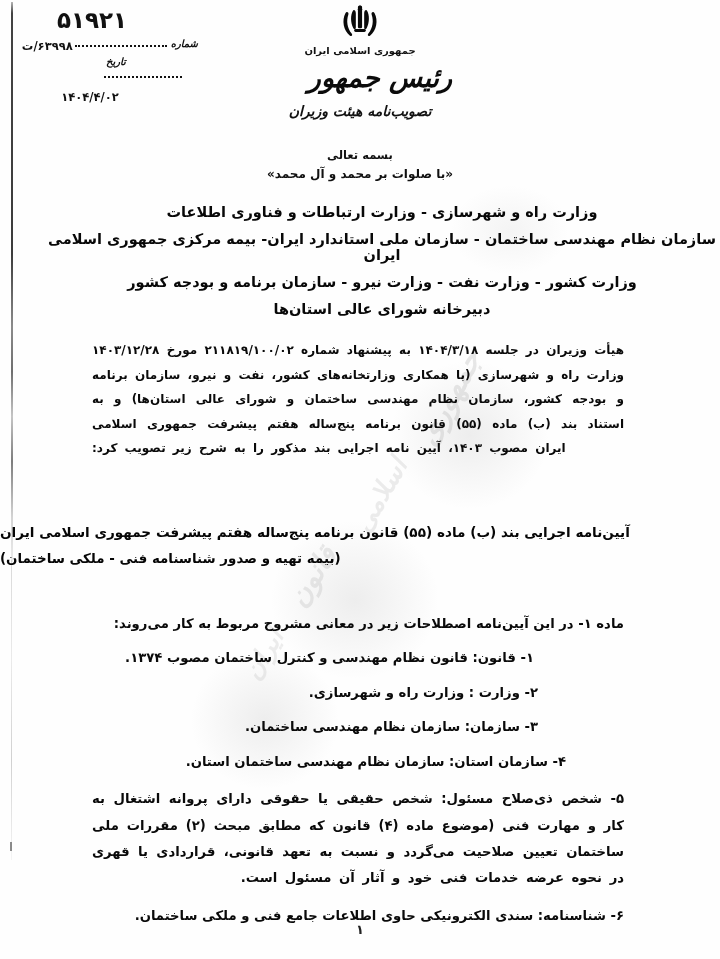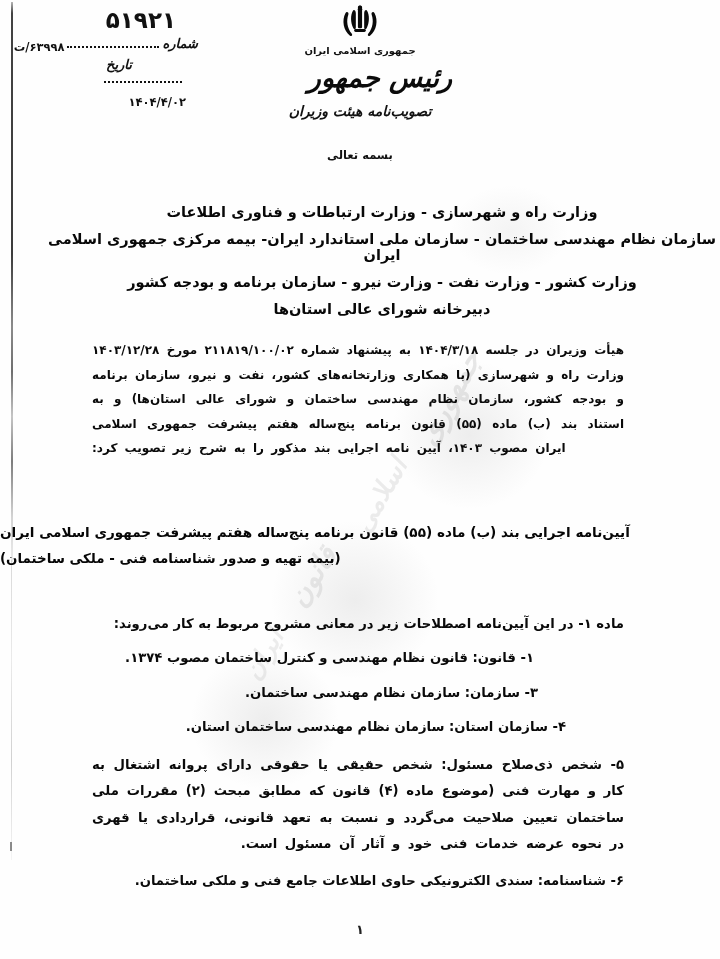--- a/index.html
+++ b/index.html
@@ -51,41 +51,42 @@
     opacity: 0.8;
   }
 
   
   .stamp {
     position: absolute;
     right: 520px;
     left: 18px;
     top: 8px;
     width: 192px;
+    text-align: center;
     color: #111;
   }
   .stamp-number {
     font-size: 23px;
     font-weight: bold;
     letter-spacing: 1.5px;
     line-height: 1.1;
     margin-right: 24px;
     font-family: "DejaVu Sans", sans-serif;
   }
   .stamp-row {
     display: flex;
     flex-direction: row;
     align-items: baseline;
     justify-content: flex-start;
     font-size: 11px;
     margin-top: 3px;
     white-space: nowrap;
   }
   .stamp-label {
-    font-size: 13px;
+    font-size: 10px;
     font-weight: bold;
     font-style: italic;
     padding: 0 2px;
   }
   .stamp-dots {
     flex: 0 0 auto;
     width: 92px;
     border-bottom: 2px dotted #111;
     height: 9px;
     margin: 0 2px;
@@ -346,39 +347,41 @@
         <rect x="36" y="60" width="28" height="7" rx="3.5"></rect>
       </g>
     </svg>
     <div class="emblem-caption">جمهوری اسلامی ایران</div>
     <div class="presidency">رئیس جمهور</div>
     <div class="cabinet-line">تصویب‌نامه هیئت وزیران</div>
   </div>
 
   <div class="bism">
     <div class="bism-1">بسمه تعالی</div>
+    <div class="bism-2">«با صلوات بر محمد و آل محمد»</div>
   </div>
 
   <div class="addressees">
     <div>وزارت راه و شهرسازی - وزارت ارتباطات و فناوری اطلاعات</div>
     <div>سازمان نظام مهندسی ساختمان - سازمان ملی استاندارد ایران- بیمه مرکزی جمهوری اسلامی ایران</div>
     <div>وزارت کشور - وزارت نفت - وزارت نیرو - سازمان برنامه و بودجه کشور</div>
     <div>دبیرخانه شورای عالی استان‌ها</div>
   </div>
 
   <div class="body-para">هیأت وزیران در جلسه ۱۴۰۴/۳/۱۸ به پیشنهاد شماره ۲۱۱۸۱۹/۱۰۰/۰۲ مورخ ۱۴۰۳/۱۲/۲۸ وزارت راه و شهرسازی (با همکاری وزارتخانه‌های کشور، نفت و نیرو، سازمان برنامه و بودجه کشور، سازمان نظام مهندسی ساختمان و شورای عالی استان‌ها) و به استناد بند (ب) ماده (۵۵) قانون برنامه پنج‌ساله هفتم پیشرفت جمهوری اسلامی ایران مصوب ۱۴۰۳، آیین نامه اجرایی بند مذکور را به شرح زیر تصویب کرد:</div>
 
   <div class="reg-title">
     <div class="l1">آیین‌نامه اجرایی بند (ب) ماده (۵۵) قانون برنامه پنج‌ساله هفتم پیشرفت جمهوری اسلامی ایران</div>
     <div class="l2">(بیمه تهیه و صدور شناسنامه فنی - ملکی ساختمان)</div>
   </div>
 
   <div class="articles">
     <div class="art-line r1">ماده ۱- در این آیین‌نامه اصطلاحات زیر در معانی مشروح مربوط به کار می‌روند:</div>
     <div class="art-line r2">۱- قانون: قانون نظام مهندسی و کنترل ساختمان مصوب ۱۳۷۴.</div>
+    <div class="art-line r3">۲- وزارت : وزارت راه و شهرسازی.</div>
     <div class="art-line r3">۳- سازمان: سازمان نظام مهندسی ساختمان.</div>
     <div class="art-line r4">۴- سازمان استان: سازمان نظام مهندسی ساختمان استان.</div>
     <div class="art-para">۵- شخص ذی‌صلاح مسئول: شخص حقیقی یا حقوقی دارای پروانه اشتغال به کار و مهارت فنی (موضوع ماده (۴) قانون که مطابق مبحث (۲) مقررات ملی ساختمان تعیین صلاحیت می‌گردد و نسبت به تعهد قانونی، قراردادی یا قهری در نحوه عرضه خدمات فنی خود و آثار آن مسئول است.</div>
     <div class="art-line r6">۶- شناسنامه: سندی الکترونیکی حاوی اطلاعات جامع فنی و ملکی ساختمان.</div>
   </div>
 
   <div class="page-number">۱</div>
 
 </div>
 

